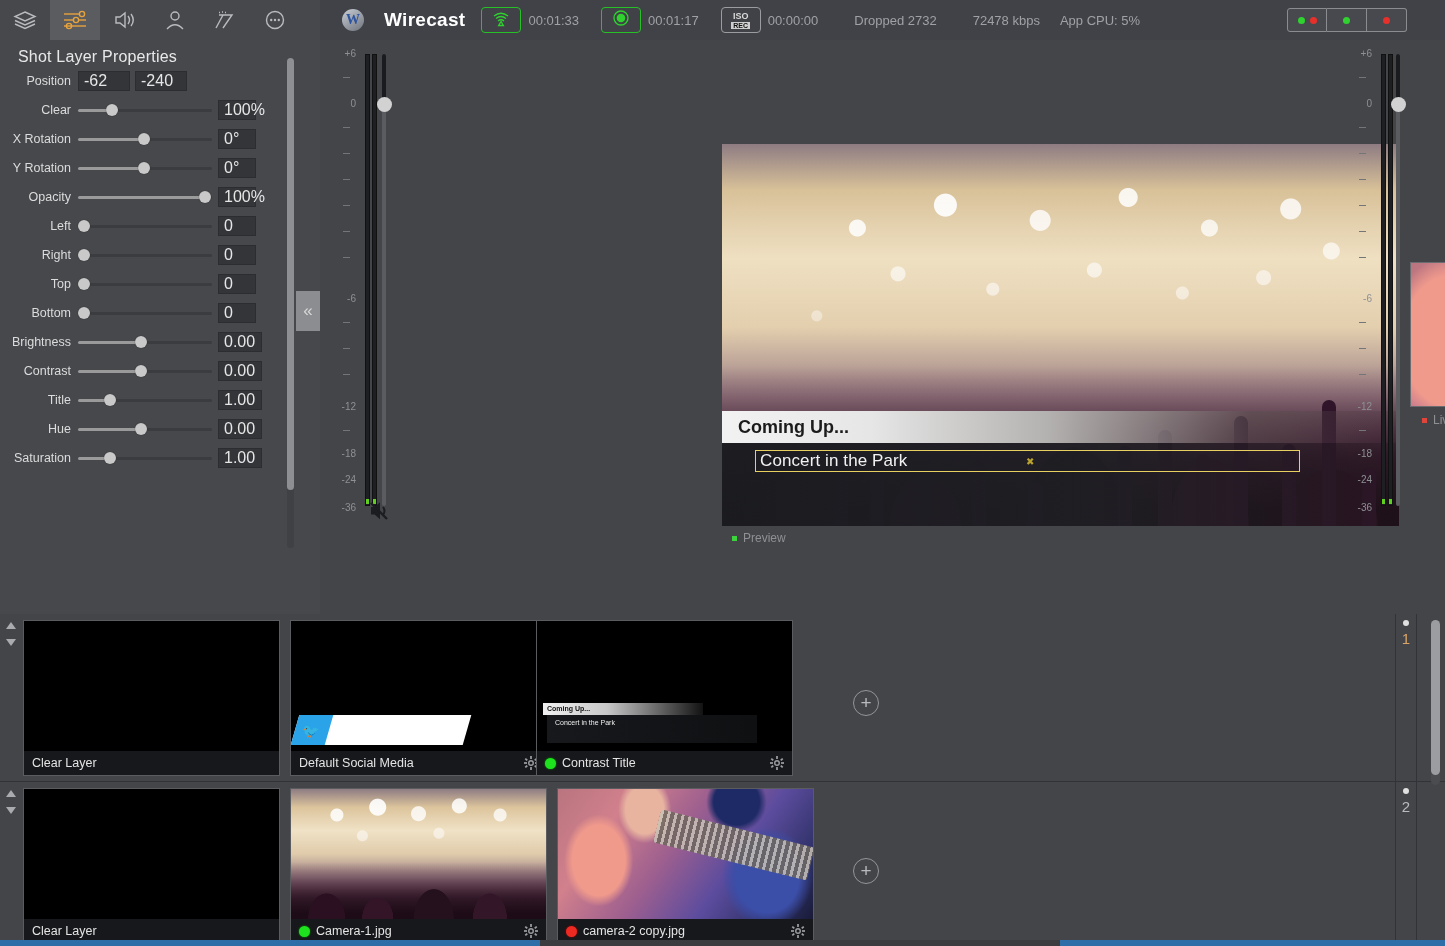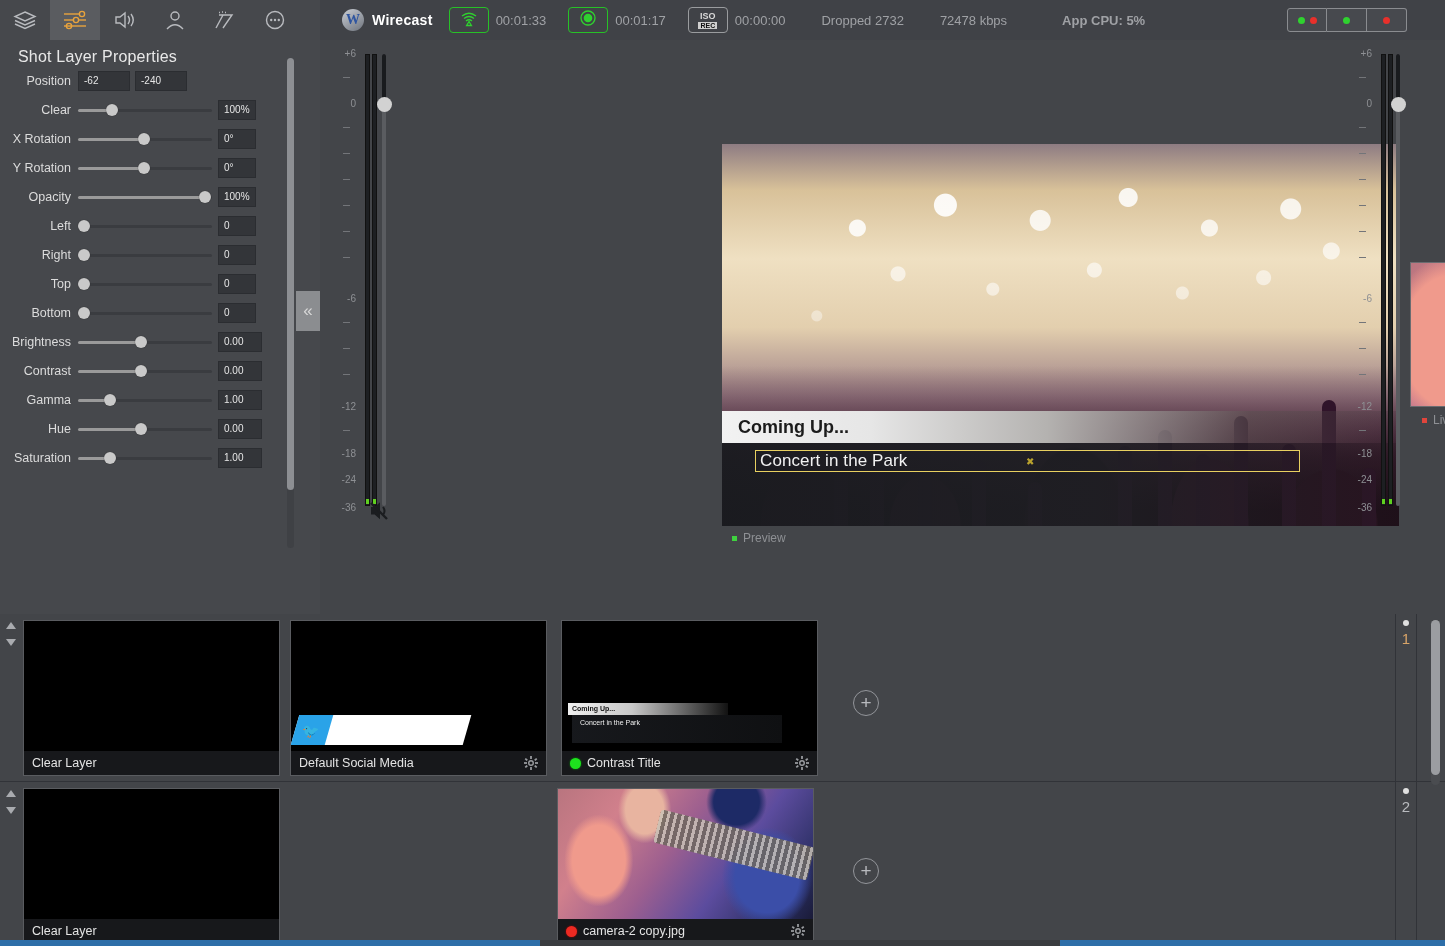--- a/index.html
+++ b/index.html
@@ -34,21 +34,21 @@
     position:absolute; top:66px; left:0; width:320px; height:548px;
     overflow:hidden;
   }
   .prop-row {
     display: flex; align-items: center; height: 29px; padding-left: 0;
   }
   .prop-label {
     width: 78px; text-align: right; font-size: 12.5px; color: #dcdcdc; padding-right: 7px;
   }
   .num-box {
-    background: #333539; color: #e6e6e6; font-size: 10px;
+    background: #333539; color: #e6e6e6; font-size: 16px;
     border: 1px solid #2b2d31; height: 20px; line-height: 18px;
     padding: 0 5px; display:flex; align-items:center;
   }
   .pos-box { width: 52px; margin-right: 5px; }
   .val-box { width: 38px; justify-content: flex-start; }
 
   .slider { position: relative; width: 134px; height: 20px; margin-right: 6px; }
   .slider .track-left { position:absolute; top:9px; left:0; height:3px; background:#9a9a9a; border-radius:2px; }
   .slider .track-right { position:absolute; top:9px; height:3px; background:#3a3c40; border-radius:2px; right:0;}
   .slider .knob {
@@ -99,31 +99,31 @@
 
   
   #topbar {
     position:absolute; left:320px; top:0; width:1125px; height:40px;
     background:#404247; display:flex; align-items:center; padding-left:22px;
   }
   #wc-logo { width:22px;height:22px;border-radius:50%;
     background:linear-gradient(145deg,#c9cdd4,#6f747d);
     display:flex;align-items:center;justify-content:center;
     color:#2f55a0;font-weight:bold;font-size:14px;font-family:"Liberation Serif",serif;}
-  #wc-name { color:#fff; font-size:14px; font-weight:bold; margin-left:8px; letter-spacing:.3px;}
+  #wc-name { color:#fff; font-size:19px; font-weight:bold; margin-left:20px; letter-spacing:.3px;}
   .stat-pill {
     margin-left:16px; width:40px;height:26px;border:1.5px solid #27c127;border-radius:4px;
     display:flex;align-items:center;justify-content:center; cursor:pointer;
   }
   .stat-pill.iso { border-color:#9a9c9f; width:40px; }
   .stat-time { color:#9fa1a5; font-size:13px; margin-left:7px; }
   .stat-text { color:#9fa1a5; font-size:13px; }
   #dropped { margin-left:36px; }
   #kbps { margin-left:36px; }
-  #cpu { margin-left:55px;font-weight:bold; }
+  #cpu { margin-left:20px; }
   #out-group { position:absolute; right:38px; top:8px; display:flex; }
   .out-btn {
     width:40px;height:24px;border:1px solid #8a8c90;
     display:flex;align-items:center;justify-content:center;gap:5px; cursor:pointer;
     background:#47494e;
   }
   .out-btn:first-child{border-radius:3px 0 0 3px;}
   .out-btn:last-child{border-radius:0 3px 3px 0; border-left:none;}
   .out-btn:nth-child(2){border-left:none;}
   .dot { width:7px;height:7px;border-radius:50%; }
@@ -468,21 +468,21 @@
       <div class="prop-row">
         <div class="prop-label">Contrast</div>
         <div class="slider">
           <div class="track-left" style="width:63px"></div>
             <div class="track-right" style="width:71px"></div>
           <div class="knob" style="left:57px"></div>
         </div>
         <div class="num-box val-box" style="width:44px">0.00</div>
       </div>
       <div class="prop-row">
-        <div class="prop-label">Gamma</div>
+        <div class="prop-label">Title</div>
         <div class="slider">
           <div class="track-left" style="width:32px"></div>
             <div class="track-right" style="width:102px"></div>
           <div class="knob" style="left:26px"></div>
         </div>
         <div class="num-box val-box" style="width:44px">1.00</div>
       </div>
       <div class="prop-row">
         <div class="prop-label">Hue</div>
         <div class="slider">
@@ -732,21 +732,21 @@
             <rect x="1.6" y="2.4" width="2" height="3.2" transform="rotate(-45 2.6 4)"></rect>
             <rect x="12.4" y="10.4" width="2" height="3.2" transform="rotate(-45 13.4 12)"></rect>
             <rect x="12.4" y="2.4" width="2" height="3.2" transform="rotate(45 13.4 4)"></rect>
             <rect x="1.6" y="10.4" width="2" height="3.2" transform="rotate(45 2.6 12)"></rect>
                 </g>
               </svg>
           </span>
         </div>
       </div>
 
-      <div class="shot" style="left:561px">
+      <div class="shot" style="left:536px">
         <div class="thumb">
           <div class="ct-band">Coming Up...</div>
           <div class="ct-sub">Concert in the Park</div>
         </div>
         <div class="caption">
           <span class="led green"></span>
           <span class="name">Contrast Title</span>
           <span class="gear">
             <svg width="14" height="14" viewBox="0 0 16 16">
                 <g fill="#9b9da1">
@@ -782,20 +782,59 @@
         <div class="arr-dn"></div>
       </div>
 
       <div class="shot" style="left:23px">
         <div class="thumb"></div>
         <div class="caption">
           <span class="name">Clear Layer</span>
         </div>
       </div>
 
+      <div class="shot" style="left:290px">
+        <div class="thumb" style="
+          background:
+            radial-gradient(circle at 18% 20%, rgba(255,255,255,.85) 0 6px, transparent 7px),
+            radial-gradient(circle at 34% 14%, rgba(255,255,255,.9) 0 8px, transparent 9px),
+            radial-gradient(circle at 50% 19%, rgba(255,255,255,.8) 0 7px, transparent 8px),
+            radial-gradient(circle at 66% 13%, rgba(255,255,255,.85) 0 7px, transparent 8px),
+            radial-gradient(circle at 82% 20%, rgba(255,255,255,.75) 0 6px, transparent 7px),
+            radial-gradient(circle at 28% 36%, rgba(255,255,255,.5) 0 5px, transparent 6px),
+            radial-gradient(circle at 58% 34%, rgba(255,255,255,.5) 0 5px, transparent 6px),
+            linear-gradient(180deg,#8e7c82 0%, #dcc49c 14%, #f0e2c6 32%, #e0cbab 50%, #9b7e85 68%, #4a2c3c 84%, #2a1724 100%);">
+          <div style="position:absolute;bottom:0;left:0;width:100%;height:44%;
+            background:
+              radial-gradient(ellipse 26px 36px at 14% 100%, #2a1020 0 70%, transparent 72%),
+              radial-gradient(ellipse 22px 30px at 34% 100%, #331527 0 70%, transparent 72%),
+              radial-gradient(ellipse 28px 42px at 56% 100%, #25101d 0 70%, transparent 72%),
+              radial-gradient(ellipse 24px 36px at 78% 100%, #341629 0 70%, transparent 72%),
+              linear-gradient(0deg,#1d0c17 10%, rgba(60,26,48,.5) 60%, transparent 100%);"></div>
+        </div>
+        <div class="caption">
+          <span class="led green"></span>
+          <span class="name">Camera-1.jpg</span>
+          <span class="gear">
+            <svg width="14" height="14" viewBox="0 0 16 16">
+                <g fill="#9b9da1">
+            <circle cx="8" cy="8" r="2.6" fill="none" stroke="#9b9da1" stroke-width="1.6"></circle>
+            <rect x="7" y="0" width="2" height="3.4"></rect>
+                  <rect x="7" y="12.6" width="2" height="3.4"></rect>
+            <rect x="0" y="7" width="3.4" height="2"></rect>
+                  <rect x="12.6" y="7" width="3.4" height="2"></rect>
+            <rect x="1.6" y="2.4" width="2" height="3.2" transform="rotate(-45 2.6 4)"></rect>
+            <rect x="12.4" y="10.4" width="2" height="3.2" transform="rotate(-45 13.4 12)"></rect>
+            <rect x="12.4" y="2.4" width="2" height="3.2" transform="rotate(45 13.4 4)"></rect>
+            <rect x="1.6" y="10.4" width="2" height="3.2" transform="rotate(45 2.6 12)"></rect>
+                </g>
+              </svg>
+          </span>
+        </div>
+      </div>
 
       <div class="shot" style="left:557px">
         <div class="thumb" style="
           background:
             radial-gradient(ellipse 48px 64px at 16% 55%, #f09a8c 0 55%, rgba(200,90,110,0) 72%),
             radial-gradient(ellipse 38px 48px at 34% 16%, #e8b4a0 0 50%, transparent 70%),
             radial-gradient(ellipse 58px 64px at 82% 68%, #3b4ea8 0 55%, transparent 78%),
             radial-gradient(ellipse 38px 38px at 70% 10%, #1d2a66 0 60%, transparent 80%),
             linear-gradient(125deg,#b9757f 0%, #d1808c 22%, #9d5f8f 45%, #5c4c9e 66%, #2b2f63 88%, #1a1b38 100%);">
           <div class="fretboard"></div>

